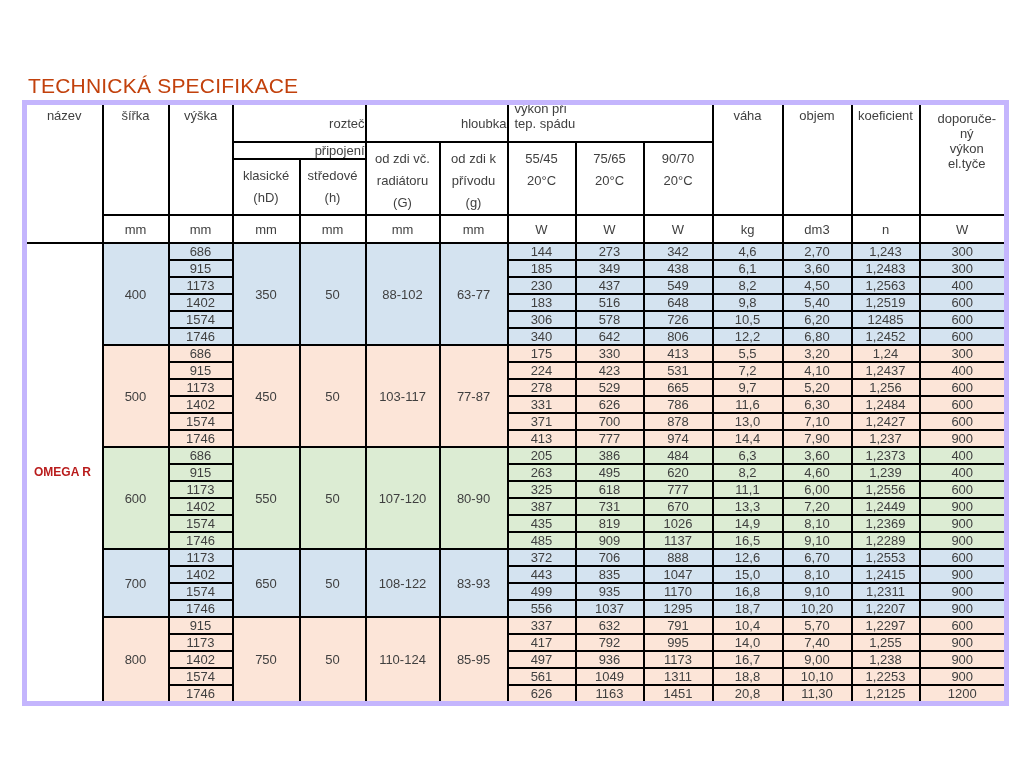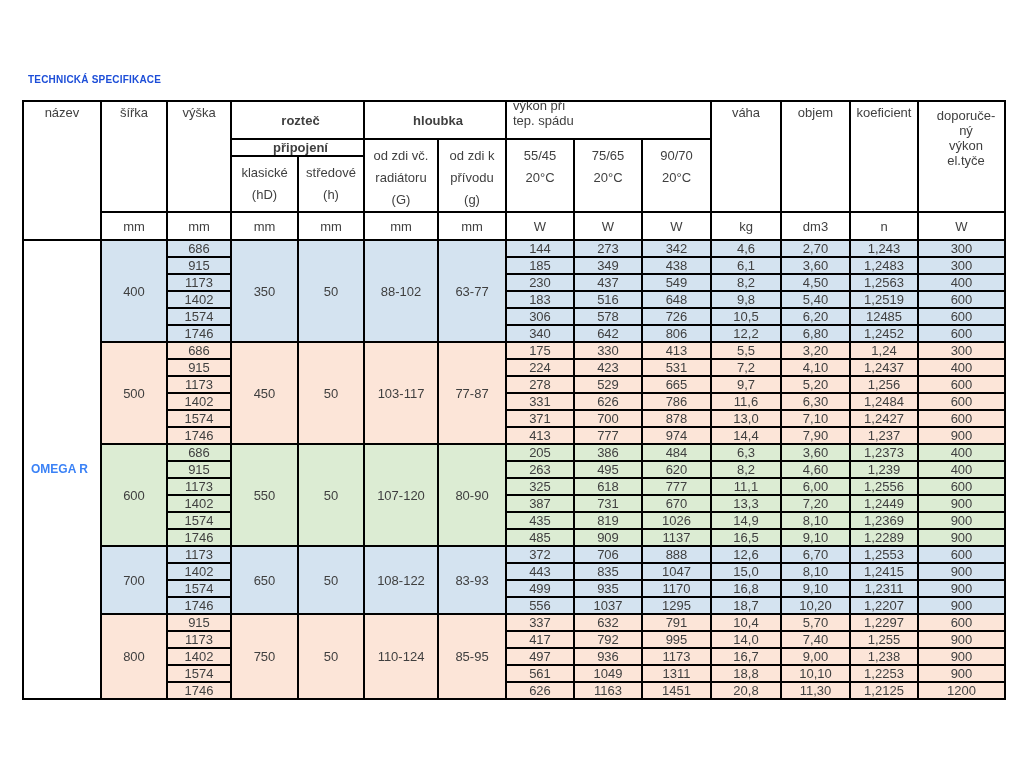--- a/index.html
+++ b/index.html
@@ -1,41 +1,41 @@
 <!DOCTYPE html>
 <html><head>
 <meta charset="utf-8">
 <style>
   * { margin:0; padding:0; box-sizing:border-box; }
   html,body { width:1024px; height:768px; background:#ffffff; overflow:hidden;
     font-family:"Liberation Sans", sans-serif; }
   .page { position:relative; width:1024px; height:768px; background:#fff; }
-  .title { position:absolute; left:28px; top:74px; font-size:10px; font-weight:bold;
-    color:#1d4ed8; letter-spacing:0.2px; }
+  .title { position:absolute; left:28px; top:74px; font-size:21px; font-weight:normal;
+    color:#c2410c; letter-spacing:0.2px; }
   .spec-table { position:absolute; left:22px; top:100px; border-collapse:collapse;
-    table-layout:fixed; border:1px solid #c4b5fd; color:var(--c-text,#3f3f3f);
+    table-layout:fixed; border:5px solid #c4b5fd; color:var(--c-text,#3f3f3f);
     font-size:13px; }
   .spec-table td, .spec-table th { border:2px solid #000; padding:0; text-align:center;
     vertical-align:middle; font-weight:normal; height:15px; line-height:15px;
     overflow:hidden; }
   
-  th.lft { text-align:center; padding-left:6px;font-weight:bold; }
+  th.lft { text-align:right; padding-left:6px; }
   th.topv { vertical-align:top; padding-top:3px; }
   th .ml { display:block; white-space:pre-line; line-height:22px; padding-top:2px; }
   th .ml4 { display:block; white-space:pre-line; line-height:15px; padding-top:3px;margin-left:9px; }
   .clipbox { height:36px; overflow:hidden; text-align:left; padding-left:6px; }
   .clipbox span { display:block; white-space:pre-line; line-height:15px; margin-top:-4px; }
   tr.hr1 { height:26px; } tr.hr2 { height:17px; } tr.hr3 { height:22px; }
   tr.hr4 { height:18px; } tr.hr5 { height:28px; }
   
   tr.blue td { background:var(--c-blue,#d4e3f0); }
   tr.peach td { background:var(--c-peach,#fce5d8); }
   tr.green td { background:var(--c-green,#dcecd3); }
   td.name-cell { background:#ffffff !important; text-align:left; padding-left:7px;
-    font-weight:bold; font-size:12px; color:#3b82f6; vertical-align:middle; }
+    font-weight:bold; font-size:12px; color:#b91c1c; vertical-align:middle; }
   tbody tr { height:15px; }
 </style>
 </head>
 <body style="--c-blue: #d4e3f0; --c-peach: #fce5d8; --c-green: #dcecd3; --c-text: #3f3f3f;">
 
 <div class="page">
   <div class="title">TECHNICKÁ SPECIFIKACE</div>
 
   <table class="spec-table">
     <colgroup>

